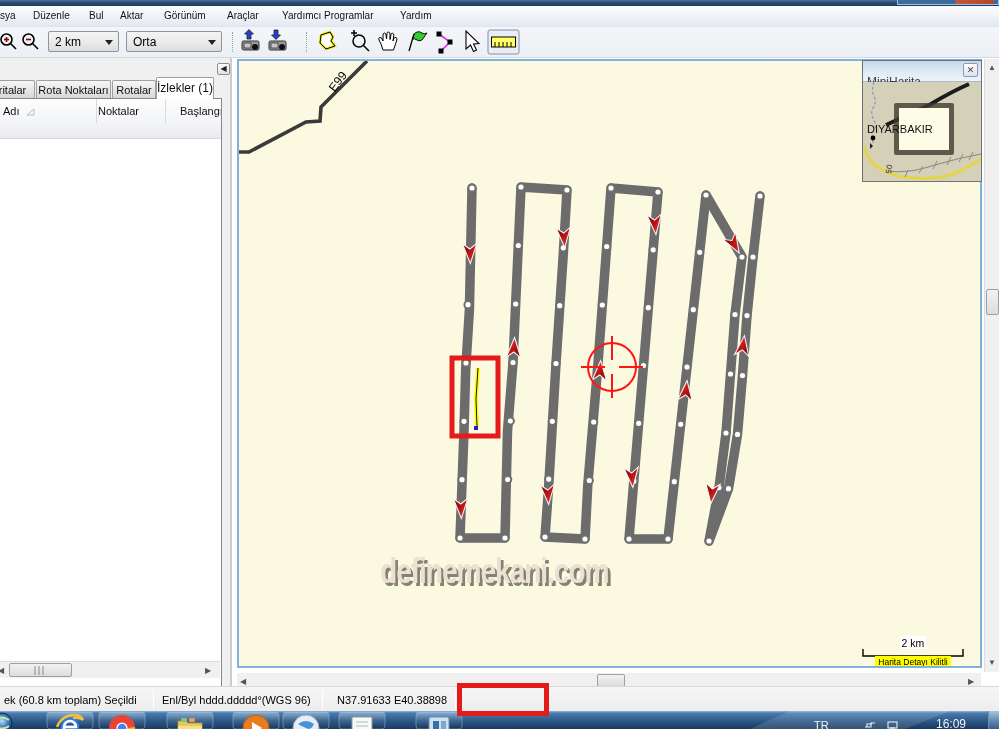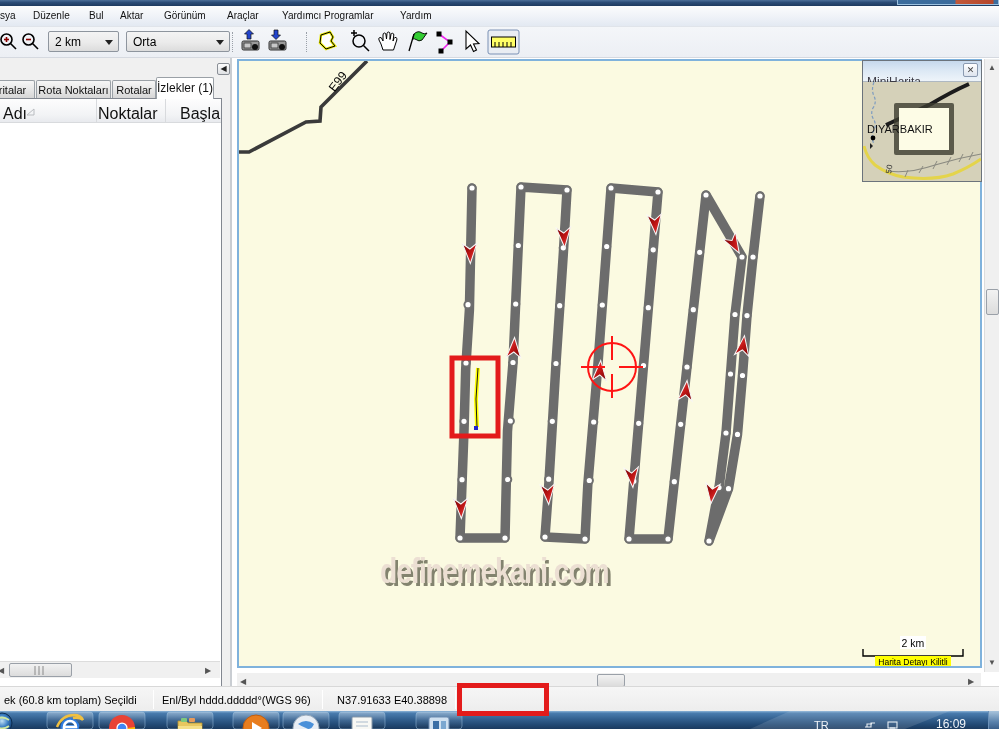--- a/index.html
+++ b/index.html
@@ -16,21 +16,21 @@
 .combo{position:absolute;top:4px;height:21px;border:1px solid #8e959e;border-radius:2px;background:linear-gradient(180deg,#f4f4f4 0%,#ebebeb 55%,#dcdcdc 100%);font-size:12px;color:#000;}
 .combo .ctext{position:absolute;left:6px;top:3px;}
 .combo .carrow{position:absolute;right:5px;top:8px;width:0;height:0;border-left:4px solid transparent;border-right:4px solid transparent;border-top:5px solid #222;}
 .vsep{position:absolute;top:5px;width:1px;height:20px;border-left:1px dotted #9aa0a8;}
 
 #leftpanel{left:0;top:58px;width:232px;height:628px;background:#f0f0f0;border-right:2px solid #c9cdd2;}
 #collapsebtn{left:217px;top:5px;width:13px;height:12px;border:1px solid #8a8f96;border-radius:2px;background:linear-gradient(180deg,#fdfdfd,#dfe1e4);font-size:8px;line-height:10px;text-align:center;color:#222;}
 .tab{position:absolute;top:22px;height:18px;border:1px solid #9aa0a6;border-bottom:none;border-radius:2px 2px 0 0;background:linear-gradient(180deg,#f6f6f6,#e4e4e4 60%,#d6d6d6);font-size:11px;color:#111;text-align:center;padding-top:3px;white-space:nowrap;overflow:hidden;}
 .tabactive{top:19px;height:22px;background:#fff;z-index:3;font-size:12px;}
 #ltable{left:0;top:40px;width:222px;height:604px;background:#fff;border:1px solid #828790;border-left:none;overflow:hidden;}
-#lhead{position:absolute;left:0;top:0;width:100%;height:24px;background:linear-gradient(180deg,#fdfdfd,#f2f3f5 70%,#e8eaee);border-bottom:1px solid #d8dadd;font-size:16px;color:#111;}
+#lhead{position:absolute;left:0;top:0;width:100%;height:40px;background:linear-gradient(180deg,#fdfdfd,#f2f3f5 70%,#e8eaee);border-bottom:1px solid #d8dadd;font-size:11px;color:#111;}
 #lrow1{position:absolute;left:0;top:24px;width:100%;height:19px;background:#f1f2f3;font-size:11px;color:#111;}
 .colsep{position:absolute;top:0;width:1px;height:24px;background:#d8dadd;}
 
 .sb{position:absolute;background:#f0f0f0;}
 .sbthumb{position:absolute;background:linear-gradient(180deg,#f2f2f2,#dcdcdc);border:1px solid #9aa0a8;border-radius:2px;}
 .sbarrow{position:absolute;font-size:8px;color:#555;text-align:center;}
 
 #map{left:237px;top:59px;width:745px;height:609px;border:2px solid #7fb2dc;background:#fbfae1;overflow:hidden;}
 #minimap{left:862px;top:60px;width:120px;height:122px;border:1px solid #6b737c;background:#d5d1b9;z-index:5;}
 #mmtitle{position:absolute;left:0;top:0;width:100%;height:21px;background:linear-gradient(180deg,#c6d8ec 0%,#dde9f5 50%,#eef4fa 100%);border-bottom:1px solid #aeb8c2;font-size:12px;color:#3c3c46;}
@@ -67,21 +67,21 @@
       <g stroke="#8b0000" stroke-width="1.6">
         <line x1="4" y1="9.5" x2="9" y2="9.5"></line>
           <line x1="6.5" y1="7" x2="6.5" y2="12"></line>
         <line x1="26" y1="9.5" x2="31" y2="9.5"></line>
       </g>
     </svg>
     <div class="combo" style="left:48px;width:71px">
         <span class="ctext">2 km</span>
         <span class="carrow"></span>
       </div>
-    <div class="combo" style="left:126px;width:104px">
+    <div class="combo" style="left:126px;width:96px">
         <span class="ctext">Orta</span>
         <span class="carrow"></span>
       </div>
     <div class="vsep" style="left:232px"></div>
     <div class="vsep" style="left:306px"></div>
     <svg class="abs" style="left:240px;top:2px" width="290" height="28" viewBox="0 0 290 28">
 
       <g>
         <rect x="2" y="12" width="17" height="9" rx="1.5" fill="#9a9a9a" stroke="#333"></rect>
         <rect x="4" y="14" width="7" height="5" fill="#c8c8c8" stroke="#333" stroke-width="0.8"></rect>

